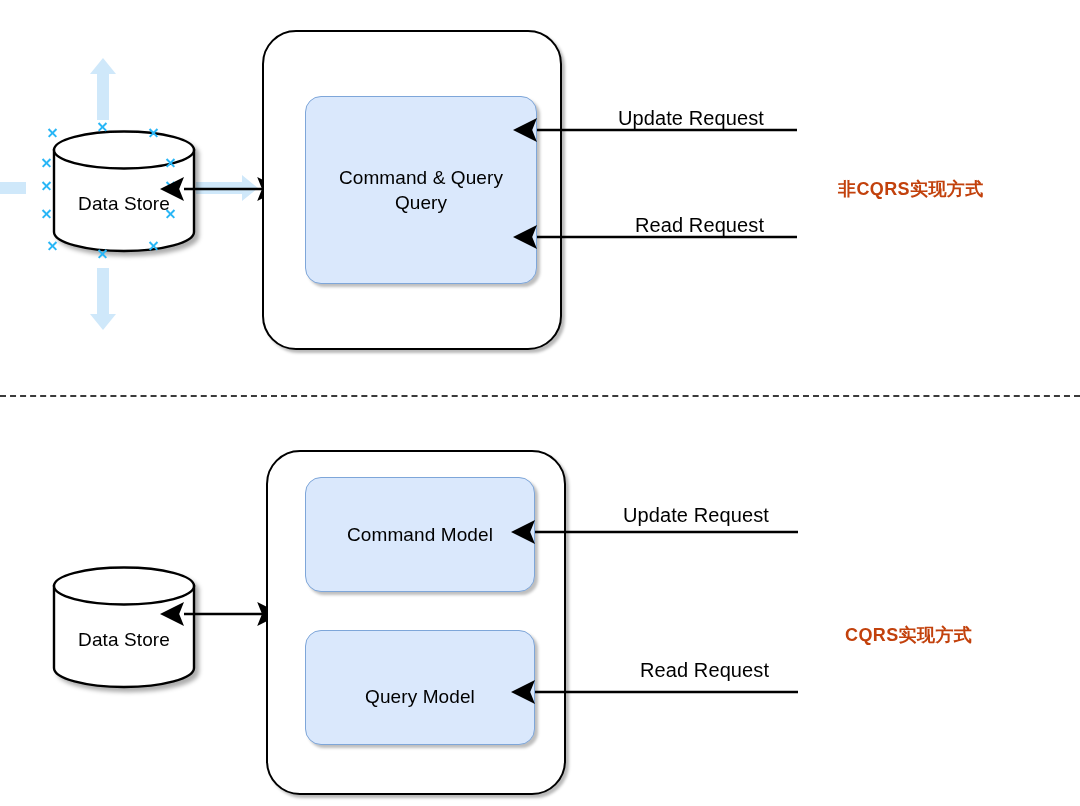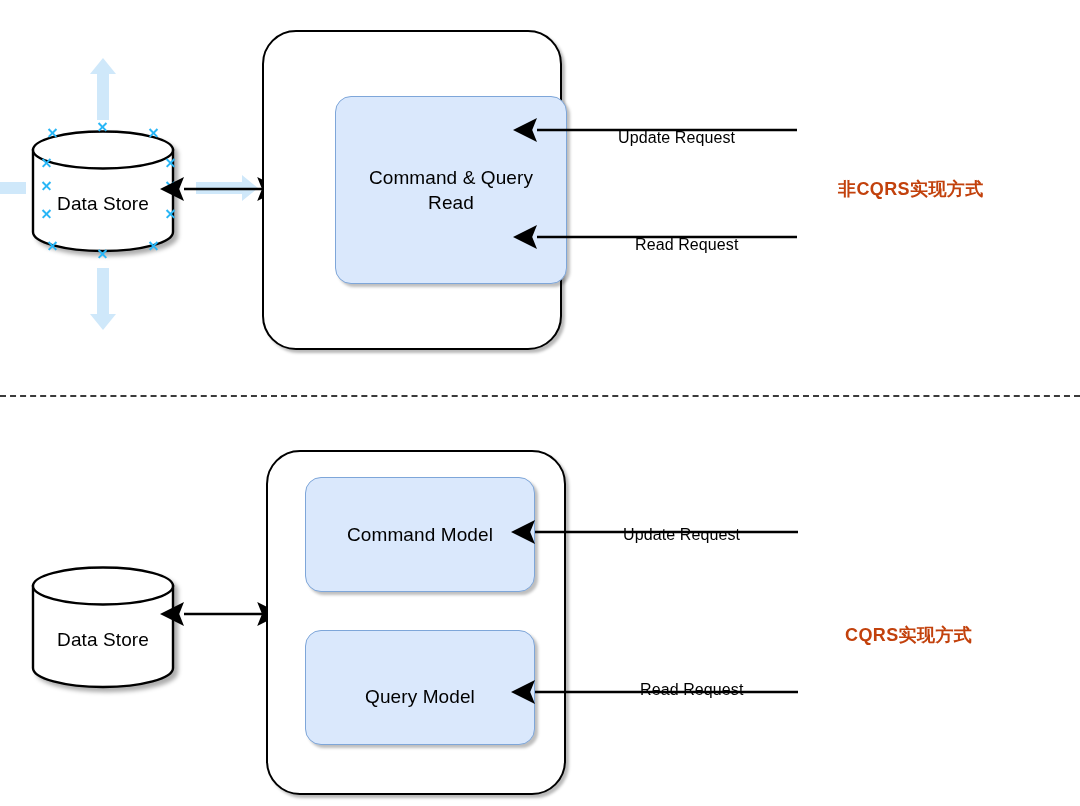--- a/index.html
+++ b/index.html
@@ -42,43 +42,42 @@
     justify-content: center;
     text-align: center;
     color: #000000;
     font-size: 19px;
     line-height: 1.32;
     letter-spacing: 0.1px;
   }
   .model-box.shift-down { align-items: center; padding-top: 18px; }
 
   
-  .cylinder { position: absolute; }
+  .cylinder { position: absolute; margin-left: 21px; }
   .cylinder svg { display: block; overflow: visible; }
   .cyl-label {
     position: absolute;
     left: 0; right: 0;
     text-align: center;
     font-size: 19px;
     color: #000000;
     letter-spacing: 0.1px;
   }
 
   
   .conn { position: absolute; overflow: visible; }
   .conn svg { display: block; overflow: visible; }
 
   
   .edge-label {
     position: absolute;
-    font-size: 16px;
+    font-size: 20px;
     color: #000000;
     white-space: nowrap;
     letter-spacing: 0.1px;
-    margin-top: 22px;
   }
   .side-title {
     position: absolute;
     font-size: 18px;
     font-weight: bold;
     color: #c2410c;
     white-space: nowrap;
     letter-spacing: 0.4px;
   }
 
@@ -174,24 +173,24 @@
         <marker id="arrR1" markerWidth="12" markerHeight="12" refX="2" refY="5" orient="auto">
           <path d="M0,0 L10,5 L0,10 L2,5 Z" fill="#000000"></path>
         </marker>
       </defs>
       <line x1="12" y1="11" x2="90" y2="11" stroke="#000000" stroke-width="2.4" marker-start="url(#arrL1)" marker-end="url(#arrR1)"></line>
     </svg>
   </div>
 
   <div class="container-box" style="left:262px; top:30px; width:300px; height:320px;"></div>
 
-  <div class="model-box" style="left:305px; top:96px; width:232px; height:188px;margin-left:30px;">
+  <div class="model-box" style="left:305px; top:96px; width:232px; height:188px;">
     <span>
       <span>Command &amp; Query</span><br>
-      <span>Read</span>
+      <span>Query</span>
     </span>
   </div>
 
   <div class="conn" style="left:525px; top:122px;">
     <svg width="282" height="16" viewBox="0 0 282 16">
       <defs>
         <marker id="arrL2" markerWidth="12" markerHeight="12" refX="10" refY="5" orient="auto">
           <path d="M10,0 L0,5 L10,10 L8,5 Z" fill="#000000"></path>
         </marker>
       </defs>

